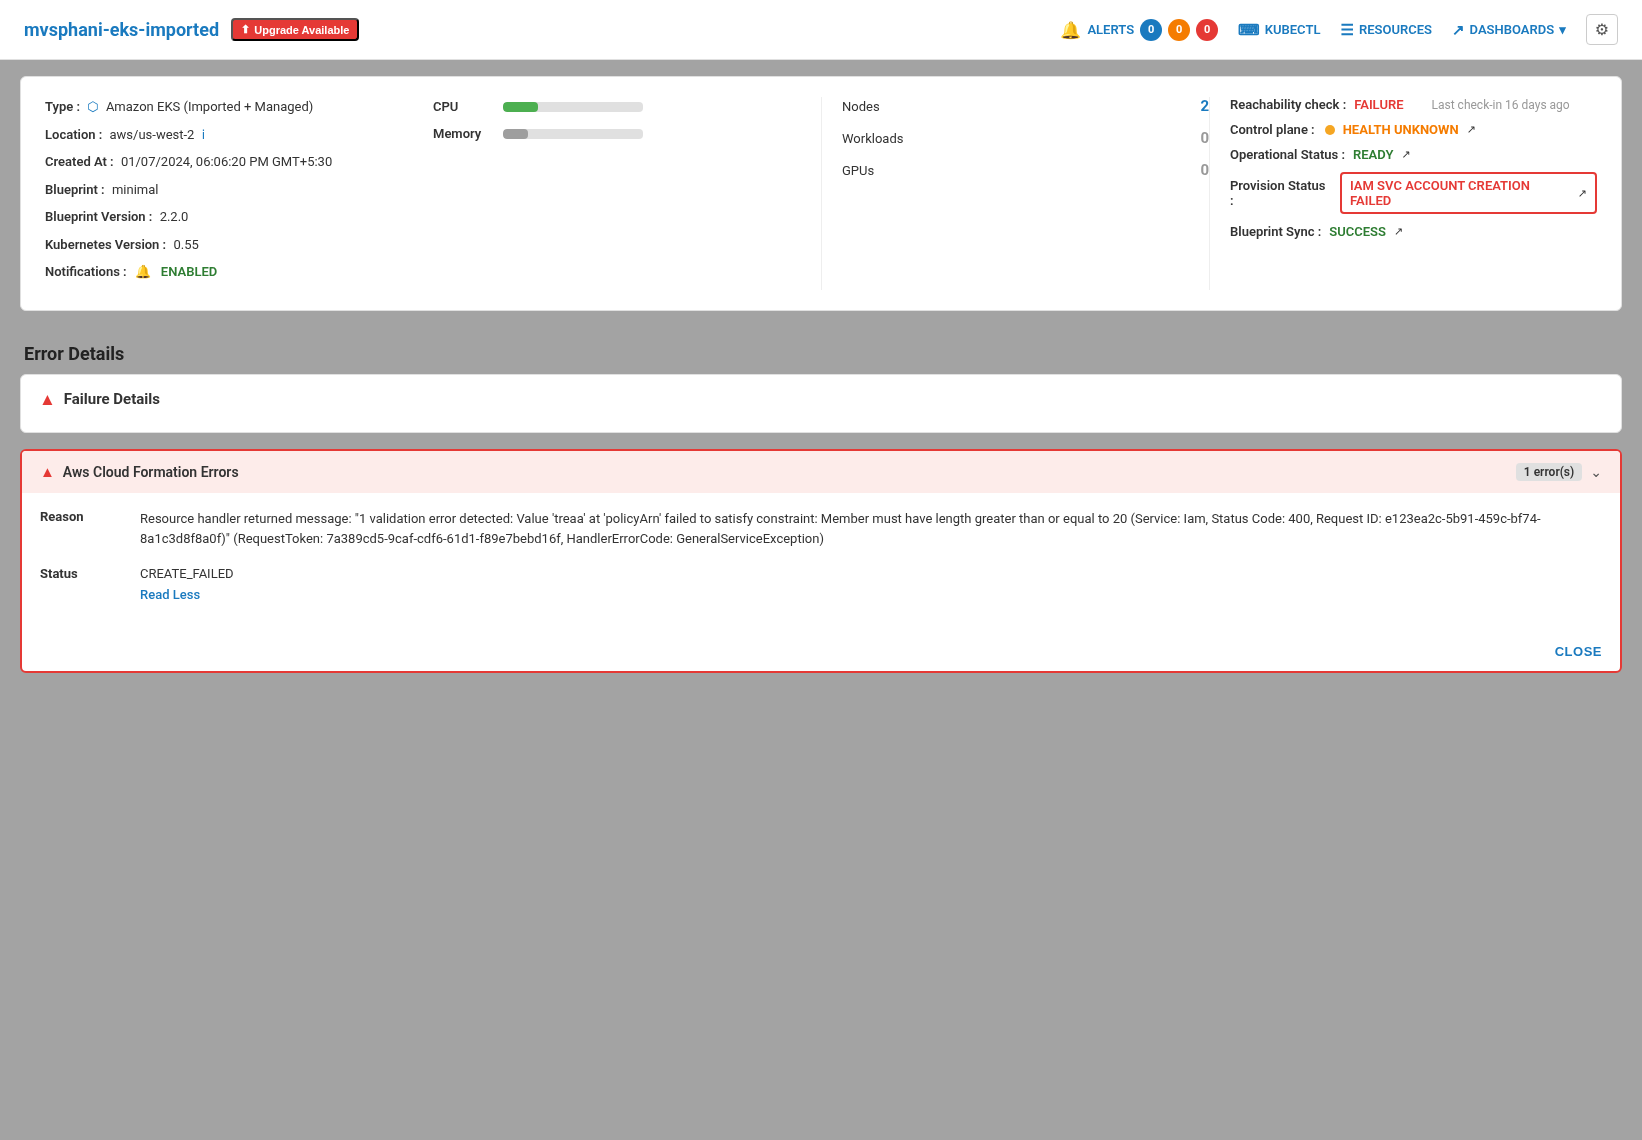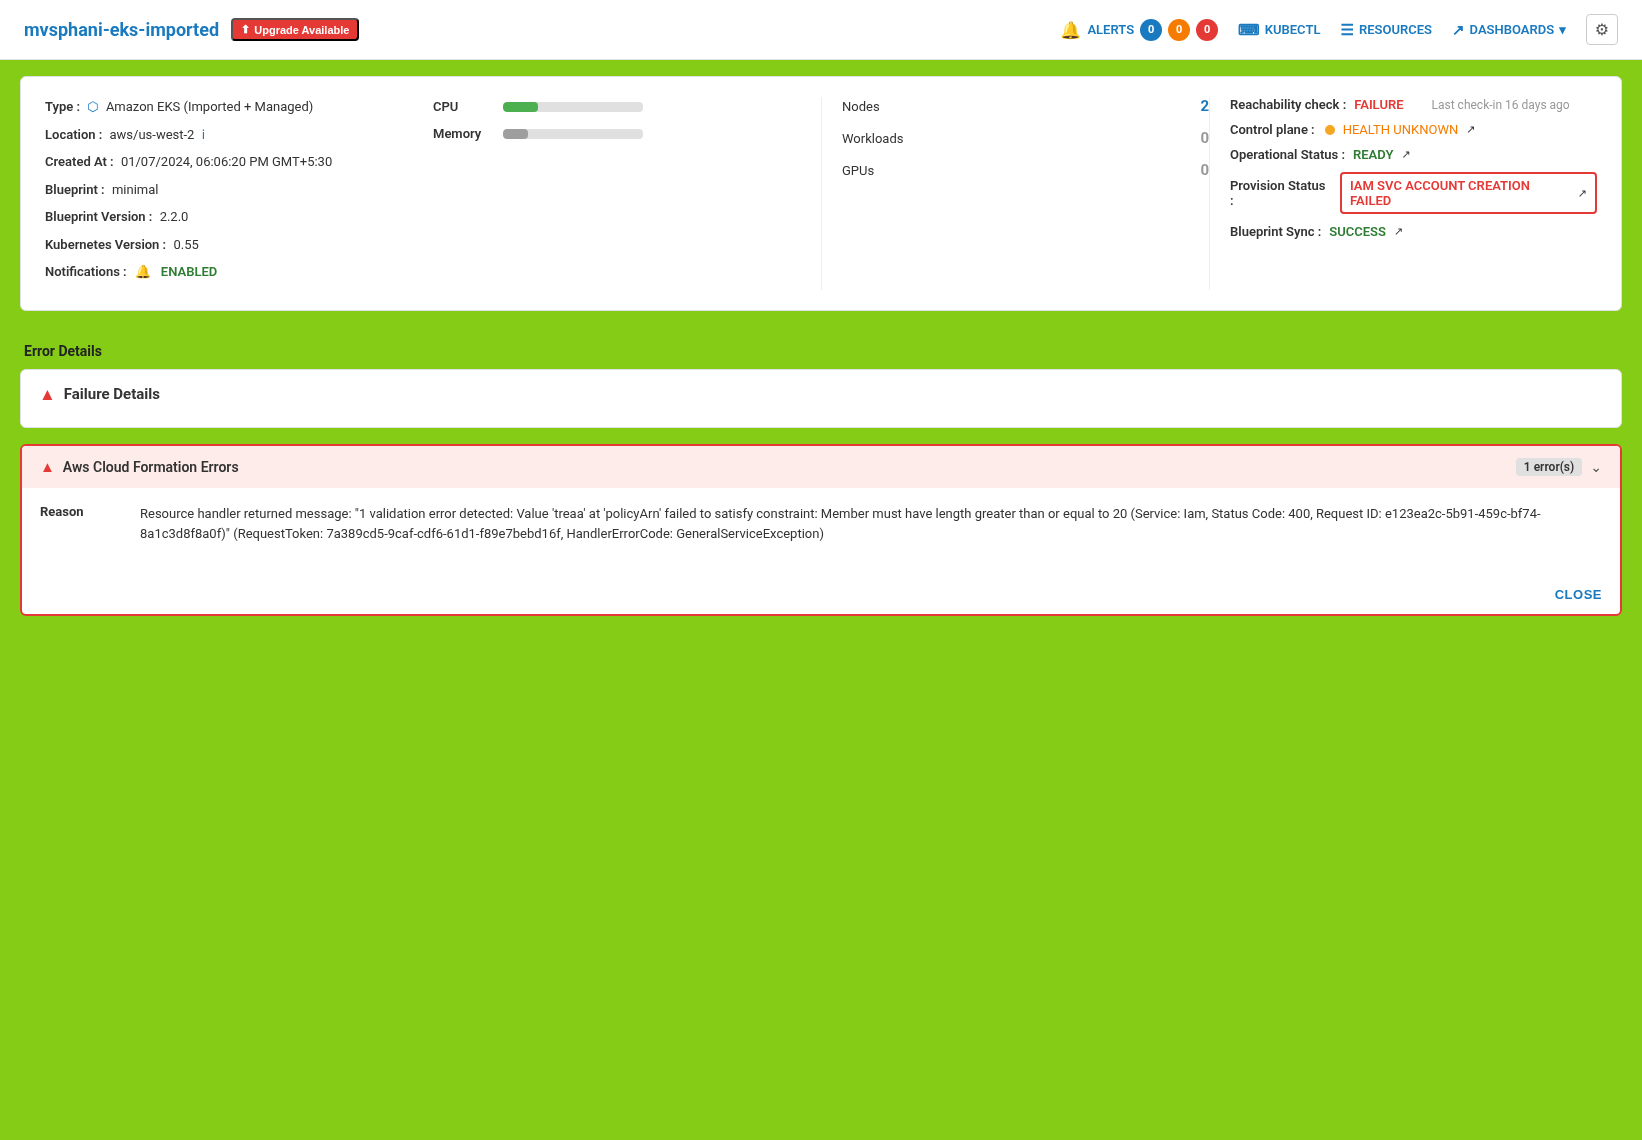--- a/index.html
+++ b/index.html
@@ -3,21 +3,21 @@
   <meta charset="utf-8">
   <style>
     * { box-sizing: border-box; margin: 0; padding: 0; }
     body {
       font-family: -apple-system, BlinkMacSystemFont, 'Segoe UI', Roboto, sans-serif;
       background: #f5f5f5;
       font-size: 13px;
       color: #333;
     }
     .page-wrapper {
-      background: #84cc16;
+      background: #a3a3a3;
       min-height: 1140px;
       position: relative;
     }
     
     .header {
       display: flex;
       align-items: center;
       padding: 14px 24px;
       background: #fff;
       border-bottom: 1px solid #e0e0e0;
@@ -108,21 +108,21 @@
     .info-row {
       margin-bottom: 8px;
       font-size: 13px;
       color: #333;
       line-height: 1.5;
     }
     .info-label { font-weight: 600; }
     .info-value { color: #333; }
     .info-value-green { color: #2e7d32; font-weight: 600; }
     .info-value-red { color: #e53935; font-weight: 600; }
-    .info-value-orange { color: #f57c00; font-weight: 400; text-align: right; }
+    .info-value-orange { color: #f57c00; font-weight: 700; text-align: right; }
 
     
     .resource-col {
       display: flex;
       flex-direction: column;
       gap: 12px;
       justify-content: flex-start;
       padding-top: 2px;
     }
     .resource-row {
@@ -204,21 +204,21 @@
     .notif-row {
       display: flex;
       align-items: center;
       gap: 5px;
       font-size: 13px;
     }
     .bell-icon { color: #333; }
 
     
     .section-title {
-      font-size: 14px;
+      font-size: 18px;
       font-weight: 700;
       color: #222;
       padding: 16px 24px 10px;
     }
 
     
     .failure-card {
       margin: 0 20px 16px;
       border: 1px solid #e0e0e0;
       border-radius: 6px;
@@ -499,20 +499,29 @@
         <span class="error-count-badge">1 error(s)</span>
         <span class="chevron-icon">⌄</span>
       </div>
     </div>
 
     <div class="cloud-error-details">
       <div class="detail-row">
         <span class="detail-key">Reason</span>
         <span class="detail-value">Resource handler returned message: "1 validation error detected: Value 'treaa' at 'policyArn' failed to satisfy constraint: Member must have length greater than or equal to 20 (Service: Iam, Status Code: 400, Request ID: e123ea2c-5b91-459c-bf74-8a1c3d8f8a0f)" (RequestToken: 7a389cd5-9caf-cdf6-61d1-f89e7bebd16f, HandlerErrorCode: GeneralServiceException)</span>
       </div>
+      <div class="detail-row">
+        <span class="detail-key">Status</span>
+        <div>
+          <div>CREATE_FAILED</div>
+          <div style="margin-top:6px;">
+            <span class="read-less">Read Less</span>
+          </div>
+        </div>
+      </div>
     </div>
 
     <div class="close-btn-row">
       <button class="close-btn">CLOSE</button>
     </div>
   </div>
 
 </div>
 
 </body></html>

